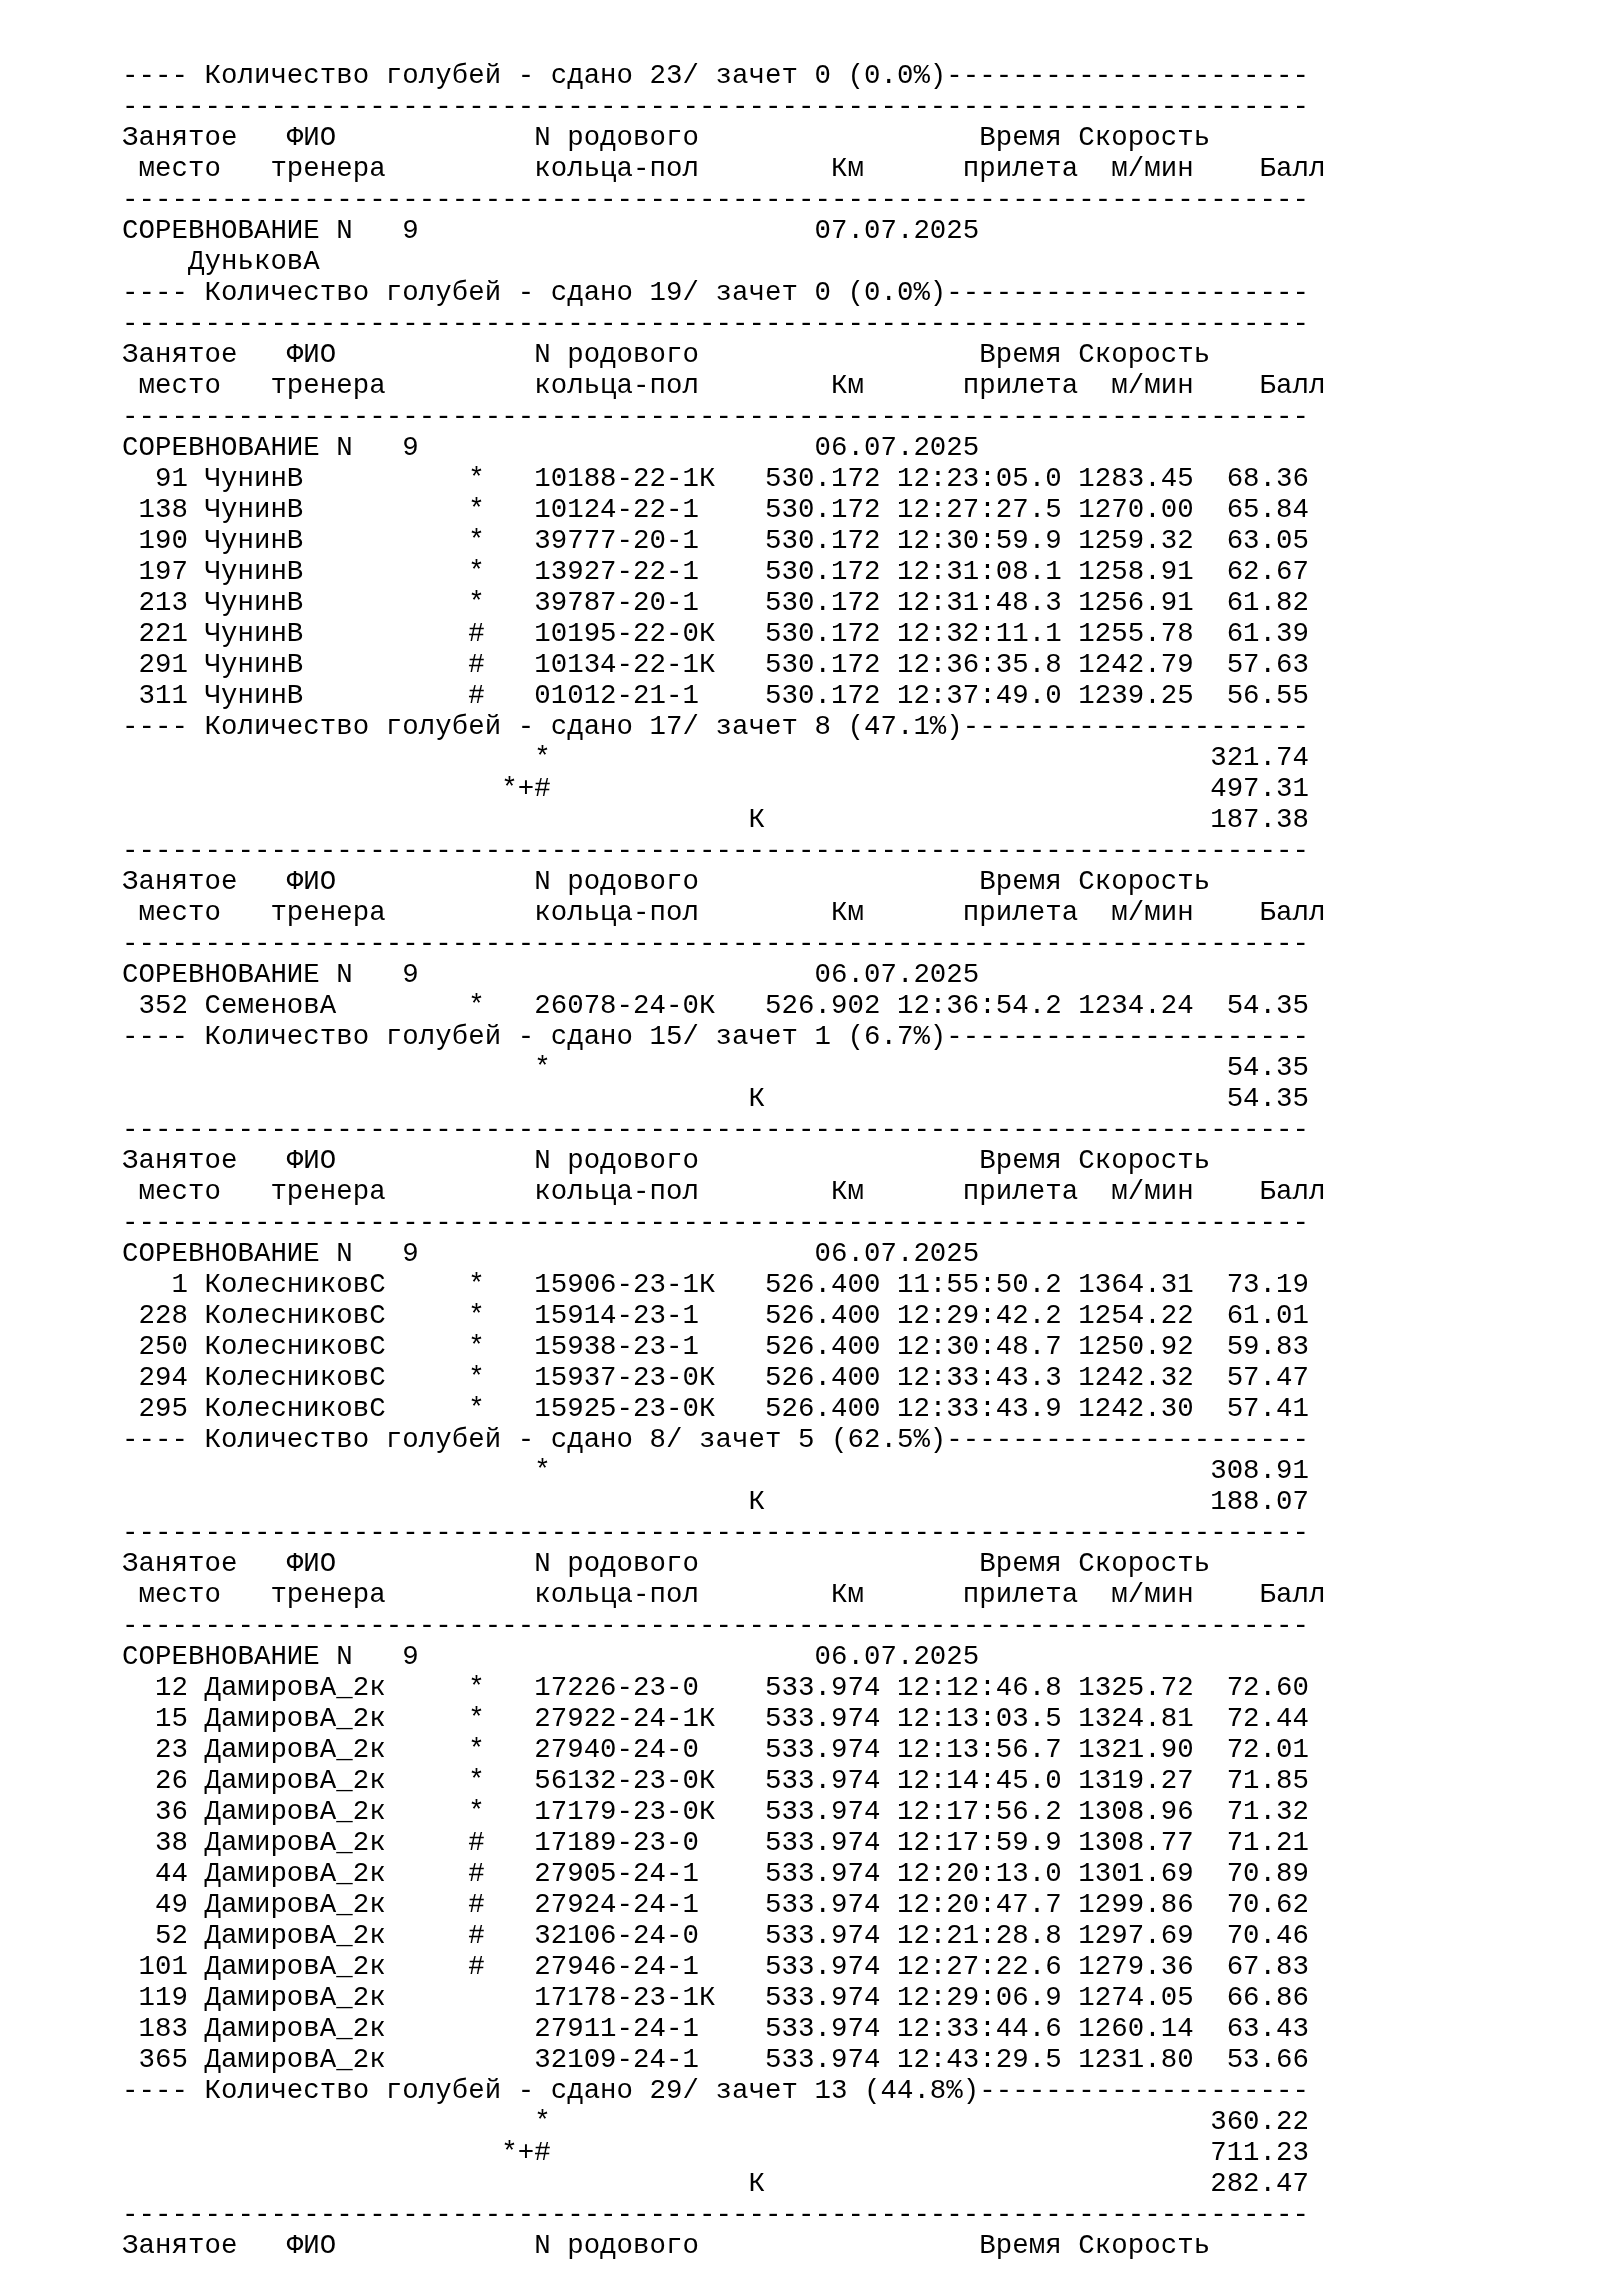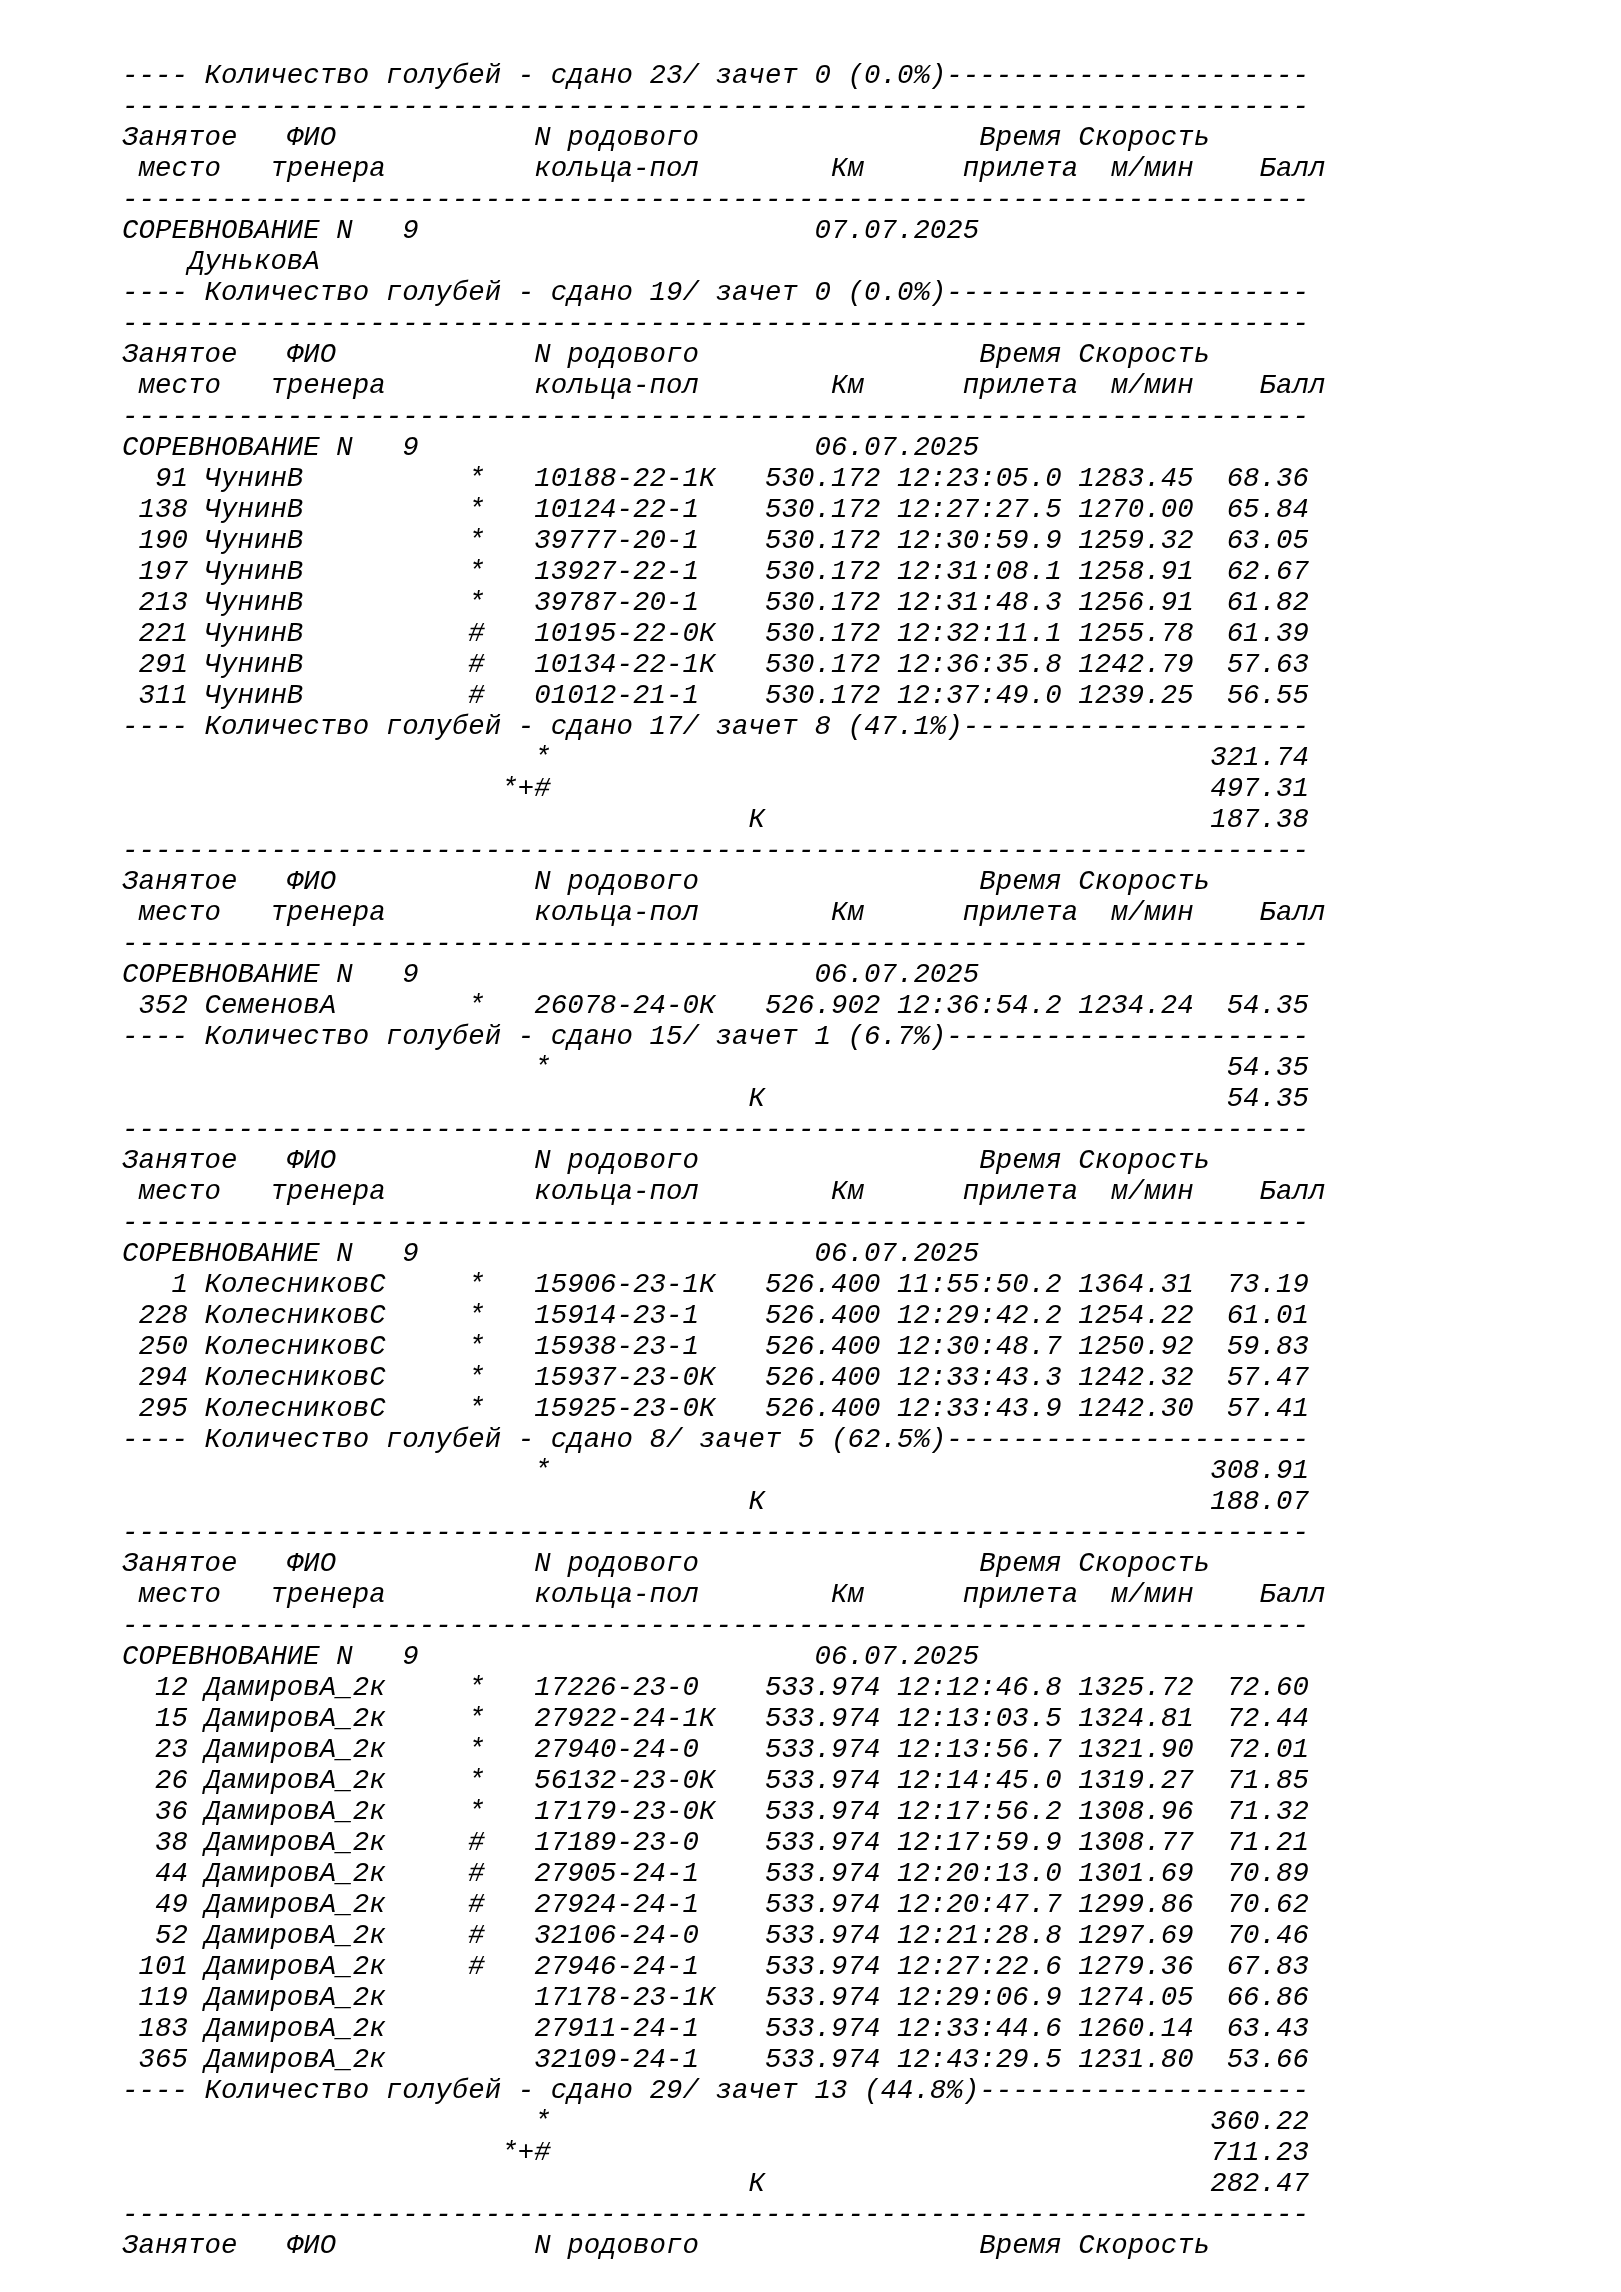--- a/index.html
+++ b/index.html
@@ -24,21 +24,20 @@
   #report {
     position: absolute;
     left: 122px;
     top: 60px;
     font-size: 27.4px;
     line-height: 31px;
     font-weight: 400;
     color: #000000;
     white-space: pre;
     letter-spacing: 0.05px;
-    font-style: italic;
   }
   .line {
     height: 31px;
   }
 </style>
 </head>
 <body>
 
 <div class="page">
   <div id="report"><div class="line">---- Количество голубей - сдано 23/ зачет 0 (0.0%)----------------------</div><div class="line">------------------------------------------------------------------------</div><div class="line">Занятое   ФИО            N родового                 Время Скорость</div><div class="line"> место   тренера         кольца-пол        Км      прилета  м/мин    Балл</div><div class="line">------------------------------------------------------------------------</div><div class="line">СОРЕВНОВАНИЕ N   9                        07.07.2025</div><div class="line">    ДуньковА</div><div class="line">---- Количество голубей - сдано 19/ зачет 0 (0.0%)----------------------</div><div class="line">------------------------------------------------------------------------</div><div class="line">Занятое   ФИО            N родового                 Время Скорость</div><div class="line"> место   тренера         кольца-пол        Км      прилета  м/мин    Балл</div><div class="line">------------------------------------------------------------------------</div><div class="line">СОРЕВНОВАНИЕ N   9                        06.07.2025</div><div class="line">  91 ЧунинВ          *   10188-22-1К   530.172 12:23:05.0 1283.45  68.36</div><div class="line"> 138 ЧунинВ          *   10124-22-1    530.172 12:27:27.5 1270.00  65.84</div><div class="line"> 190 ЧунинВ          *   39777-20-1    530.172 12:30:59.9 1259.32  63.05</div><div class="line"> 197 ЧунинВ          *   13927-22-1    530.172 12:31:08.1 1258.91  62.67</div><div class="line"> 213 ЧунинВ          *   39787-20-1    530.172 12:31:48.3 1256.91  61.82</div><div class="line"> 221 ЧунинВ          #   10195-22-0К   530.172 12:32:11.1 1255.78  61.39</div><div class="line"> 291 ЧунинВ          #   10134-22-1К   530.172 12:36:35.8 1242.79  57.63</div><div class="line"> 311 ЧунинВ          #   01012-21-1    530.172 12:37:49.0 1239.25  56.55</div><div class="line">---- Количество голубей - сдано 17/ зачет 8 (47.1%)---------------------</div><div class="line">                         *                                        321.74</div><div class="line">                       *+#                                        497.31</div><div class="line">                                      К                           187.38</div><div class="line">------------------------------------------------------------------------</div><div class="line">Занятое   ФИО            N родового                 Время Скорость</div><div class="line"> место   тренера         кольца-пол        Км      прилета  м/мин    Балл</div><div class="line">------------------------------------------------------------------------</div><div class="line">СОРЕВНОВАНИЕ N   9                        06.07.2025</div><div class="line"> 352 СеменовА        *   26078-24-0К   526.902 12:36:54.2 1234.24  54.35</div><div class="line">---- Количество голубей - сдано 15/ зачет 1 (6.7%)----------------------</div><div class="line">                         *                                         54.35</div><div class="line">                                      К                            54.35</div><div class="line">------------------------------------------------------------------------</div><div class="line">Занятое   ФИО            N родового                 Время Скорость</div><div class="line"> место   тренера         кольца-пол        Км      прилета  м/мин    Балл</div><div class="line">------------------------------------------------------------------------</div><div class="line">СОРЕВНОВАНИЕ N   9                        06.07.2025</div><div class="line">   1 КолесниковС     *   15906-23-1К   526.400 11:55:50.2 1364.31  73.19</div><div class="line"> 228 КолесниковС     *   15914-23-1    526.400 12:29:42.2 1254.22  61.01</div><div class="line"> 250 КолесниковС     *   15938-23-1    526.400 12:30:48.7 1250.92  59.83</div><div class="line"> 294 КолесниковС     *   15937-23-0К   526.400 12:33:43.3 1242.32  57.47</div><div class="line"> 295 КолесниковС     *   15925-23-0К   526.400 12:33:43.9 1242.30  57.41</div><div class="line">---- Количество голубей - сдано 8/ зачет 5 (62.5%)----------------------</div><div class="line">                         *                                        308.91</div><div class="line">                                      К                           188.07</div><div class="line">------------------------------------------------------------------------</div><div class="line">Занятое   ФИО            N родового                 Время Скорость</div><div class="line"> место   тренера         кольца-пол        Км      прилета  м/мин    Балл</div><div class="line">------------------------------------------------------------------------</div><div class="line">СОРЕВНОВАНИЕ N   9                        06.07.2025</div><div class="line">  12 ДамировА_2к     *   17226-23-0    533.974 12:12:46.8 1325.72  72.60</div><div class="line">  15 ДамировА_2к     *   27922-24-1К   533.974 12:13:03.5 1324.81  72.44</div><div class="line">  23 ДамировА_2к     *   27940-24-0    533.974 12:13:56.7 1321.90  72.01</div><div class="line">  26 ДамировА_2к     *   56132-23-0К   533.974 12:14:45.0 1319.27  71.85</div><div class="line">  36 ДамировА_2к     *   17179-23-0К   533.974 12:17:56.2 1308.96  71.32</div><div class="line">  38 ДамировА_2к     #   17189-23-0    533.974 12:17:59.9 1308.77  71.21</div><div class="line">  44 ДамировА_2к     #   27905-24-1    533.974 12:20:13.0 1301.69  70.89</div><div class="line">  49 ДамировА_2к     #   27924-24-1    533.974 12:20:47.7 1299.86  70.62</div><div class="line">  52 ДамировА_2к     #   32106-24-0    533.974 12:21:28.8 1297.69  70.46</div><div class="line"> 101 ДамировА_2к     #   27946-24-1    533.974 12:27:22.6 1279.36  67.83</div><div class="line"> 119 ДамировА_2к         17178-23-1К   533.974 12:29:06.9 1274.05  66.86</div><div class="line"> 183 ДамировА_2к         27911-24-1    533.974 12:33:44.6 1260.14  63.43</div><div class="line"> 365 ДамировА_2к         32109-24-1    533.974 12:43:29.5 1231.80  53.66</div><div class="line">---- Количество голубей - сдано 29/ зачет 13 (44.8%)--------------------</div><div class="line">                         *                                        360.22</div><div class="line">                       *+#                                        711.23</div><div class="line">                                      К                           282.47</div><div class="line">------------------------------------------------------------------------</div><div class="line">Занятое   ФИО            N родового                 Время Скорость</div></div>

